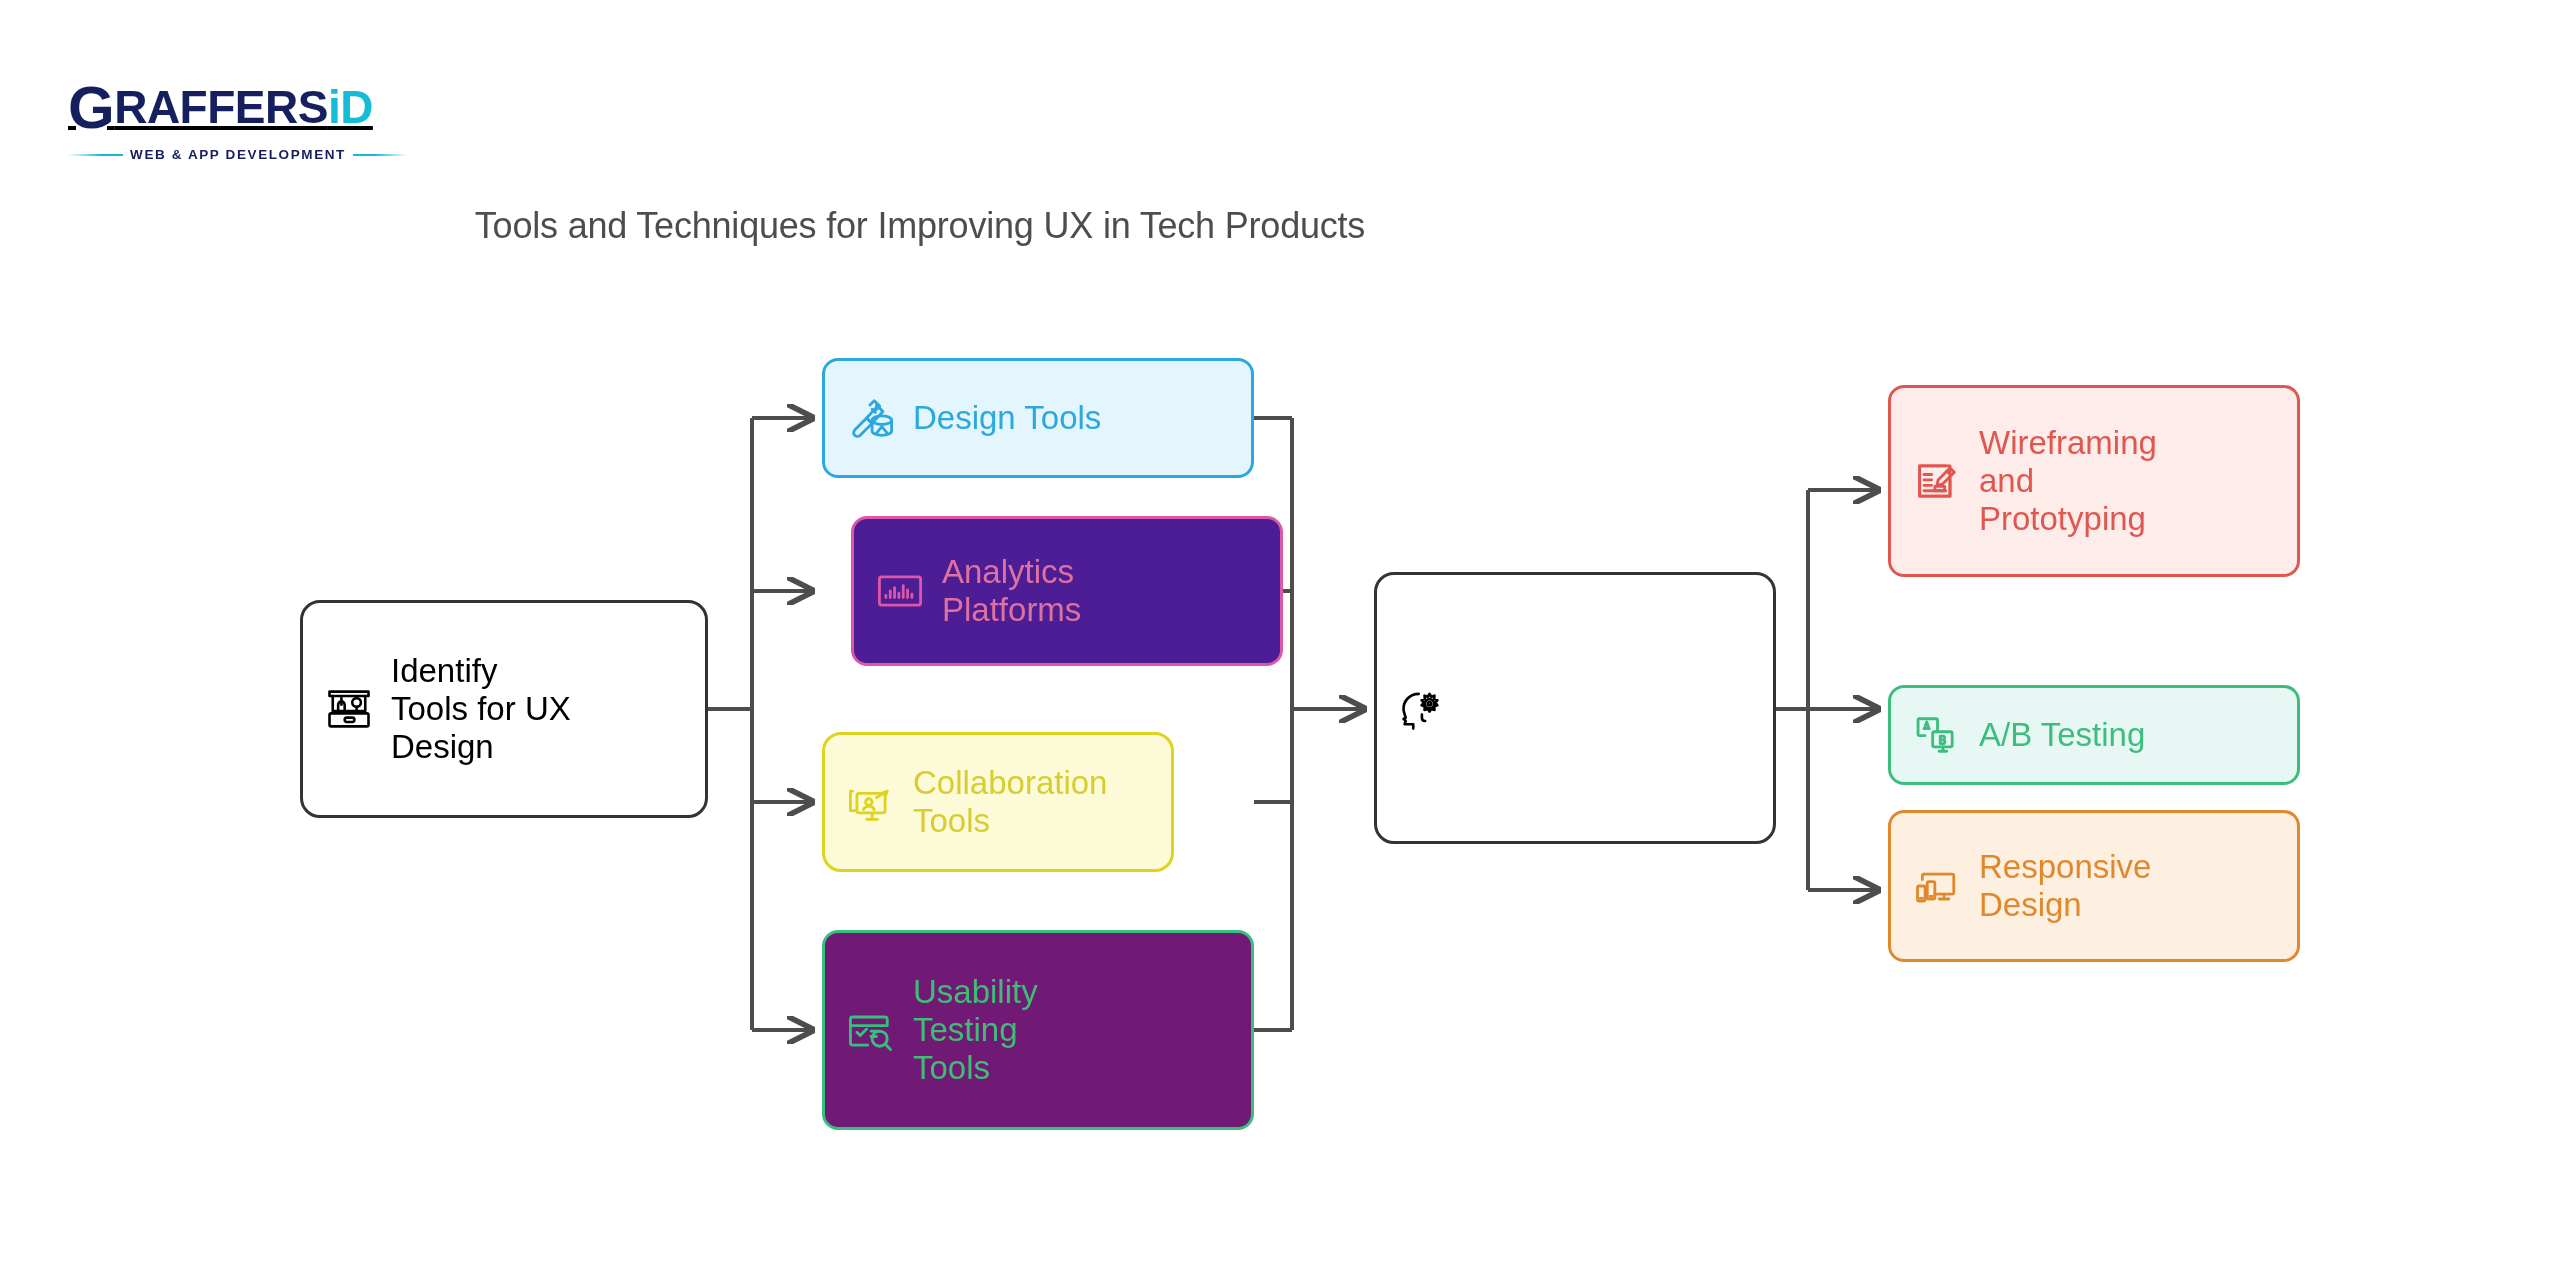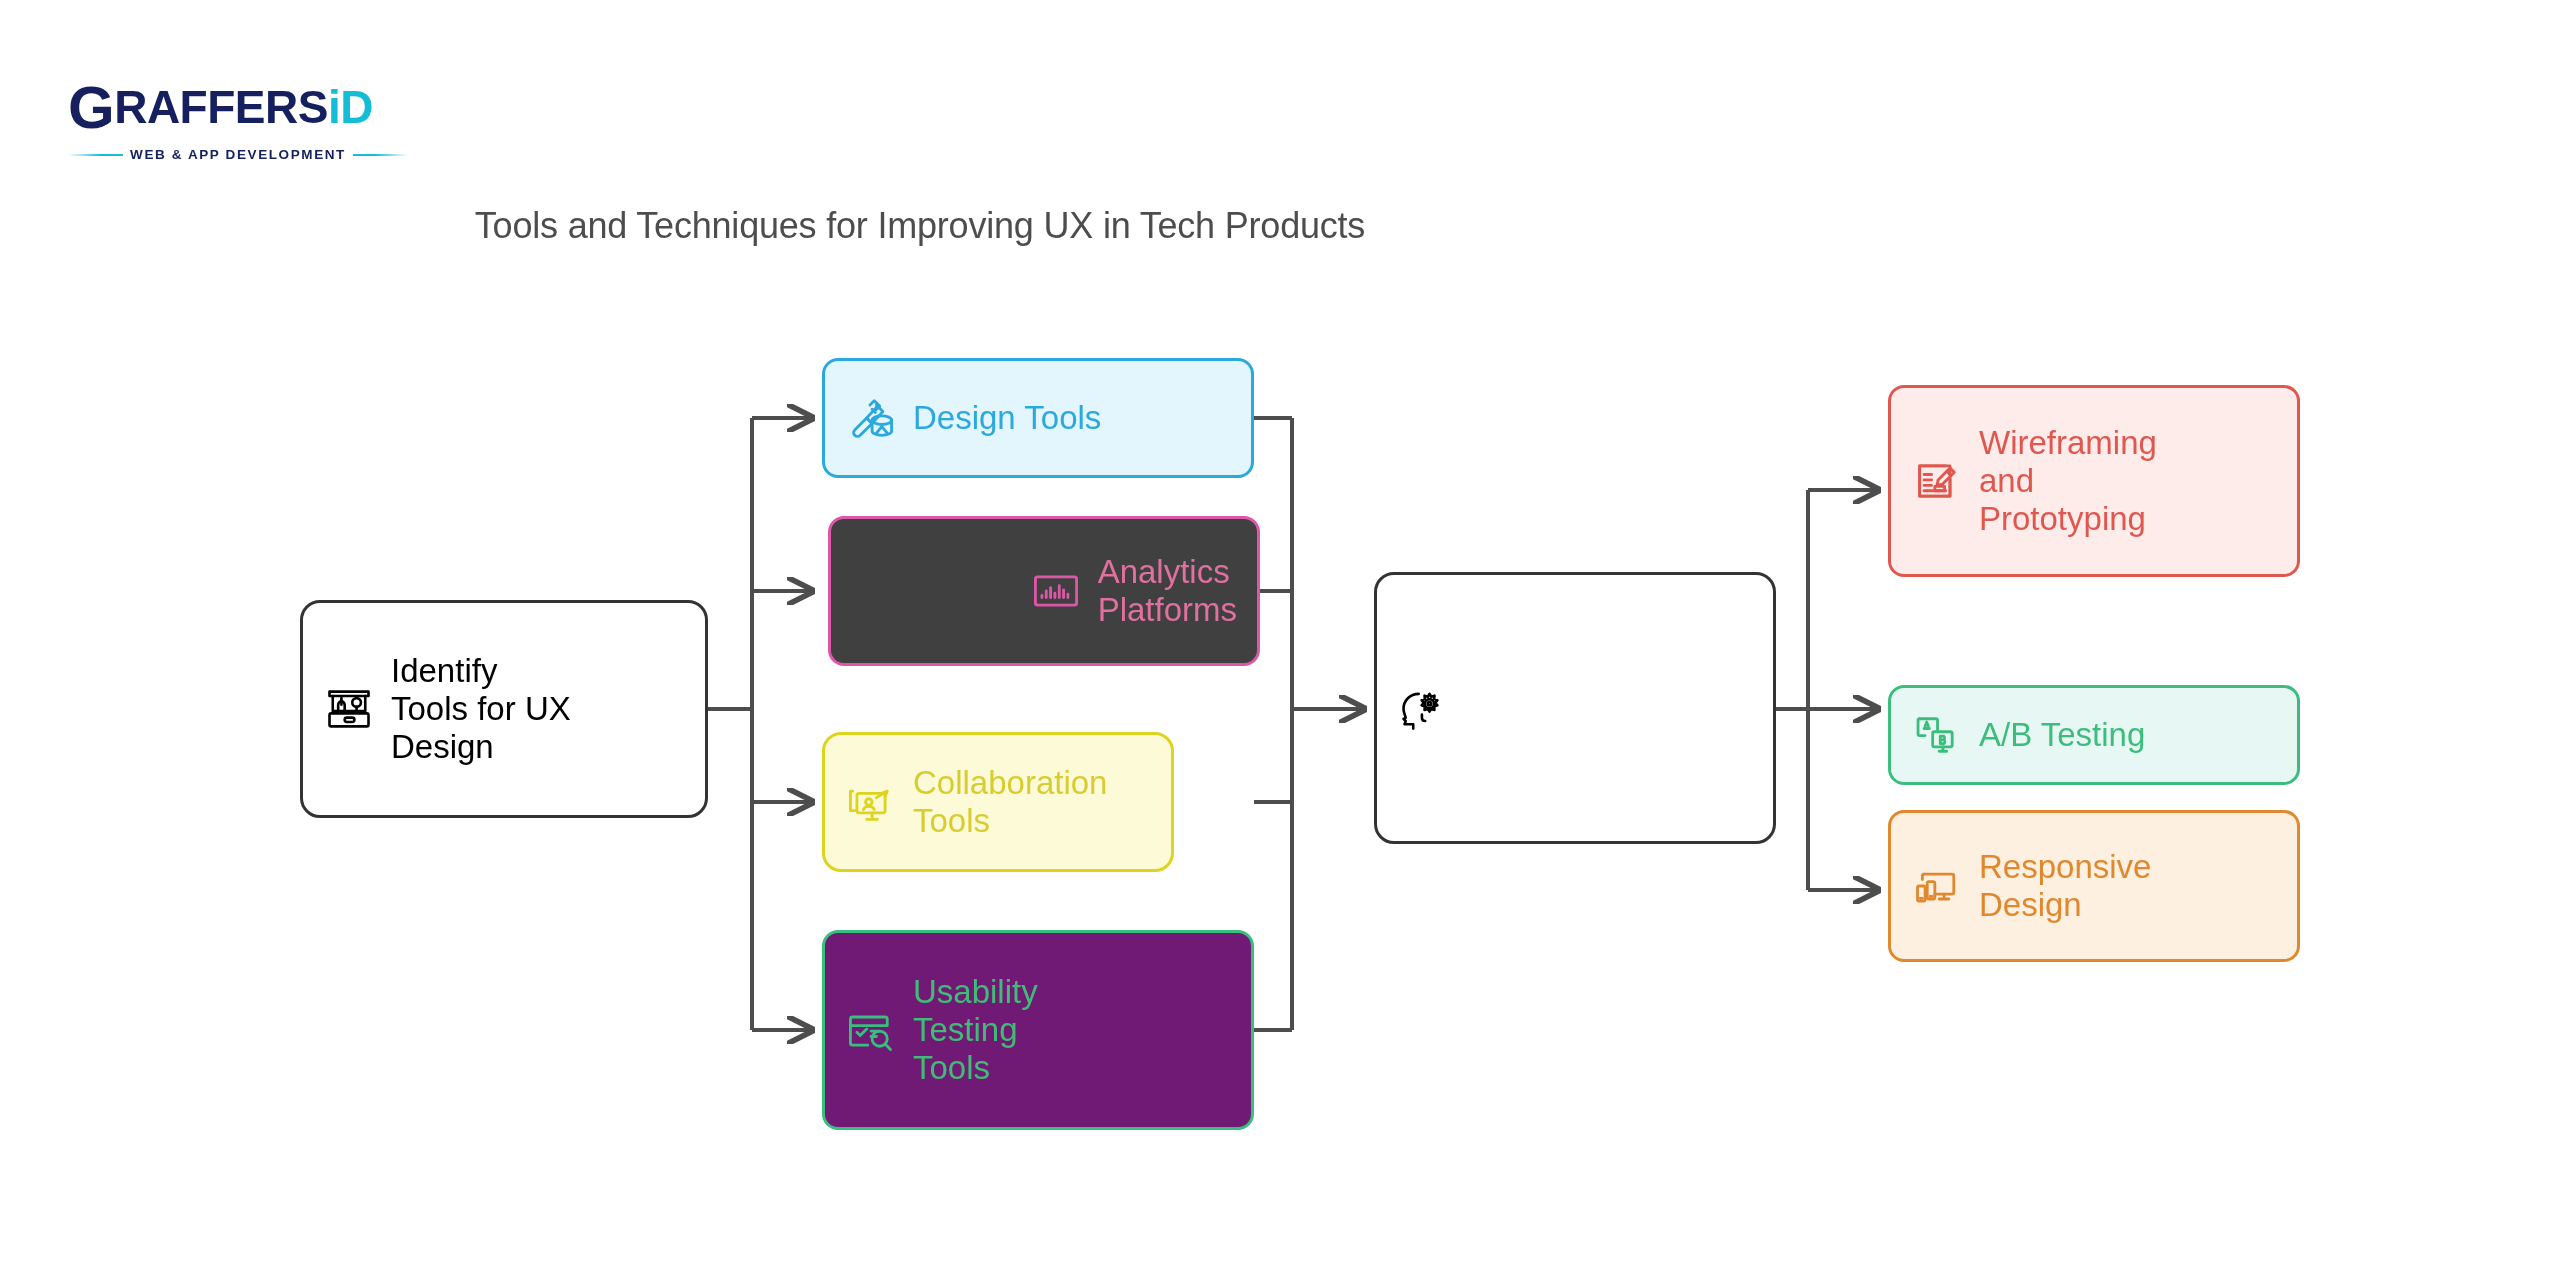--- a/index.html
+++ b/index.html
@@ -23,20 +23,21 @@
     width: 340px;
     height: 80px;
   }
   #logo .logo-word {
     font-family: "Liberation Sans", sans-serif;
     font-weight: bold;
     font-size: 46px;
     letter-spacing: -0.5px;
     line-height: 1;
     white-space: nowrap;
+    text-decoration: underline;
   }
   #logo .g-big { color: #16205e; font-size: 60px; vertical-align: -5px; }
   #logo .dark  { color: #16205e; }
   #logo .cyan  { color: #13bdd6; }
   #logo .logo-tag {
     margin-top: 9px;
     display: flex;
     align-items: center;
     gap: 7px;
   }
@@ -131,23 +132,23 @@
 
   
   #node-design {
     left: 822px; top: 358px;
     width: 432px; height: 120px;
     background: #e4f6fd; border-color: #2ba8dd;
   }
   #node-design .nlabel { color: #2ba8dd; }
 
   #node-analytics {
-    left: 828px; top: 516px;
+    left: 851px; top: 516px;
     width: 432px; height: 150px;
-    background: #404040; border-color: #dd57a8; justify-content: flex-end;
+    background: #4c1d95; border-color: #dd57a8;
   }
   #node-analytics .nlabel { color: #e0709f; }
 
   #node-collab {
     left: 822px; top: 732px;
     width: 352px; height: 140px;
     background: #fdfad8; border-color: #ded31e; border-radius: 19px;
   }
   #node-collab .nlabel { color: #d8cd30; }
 

